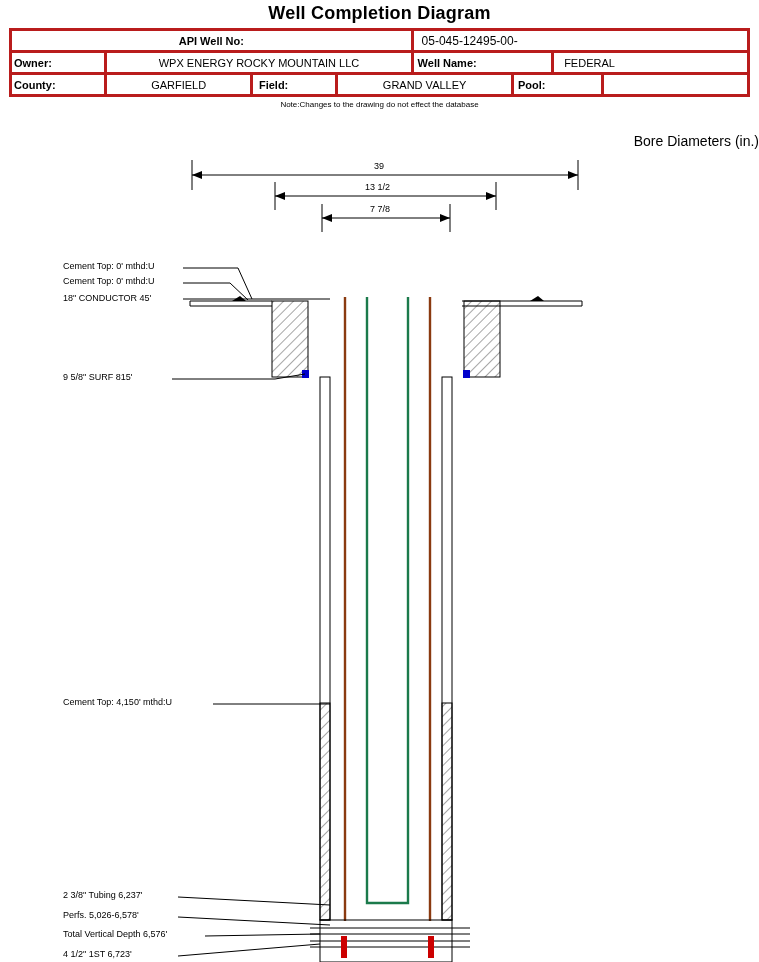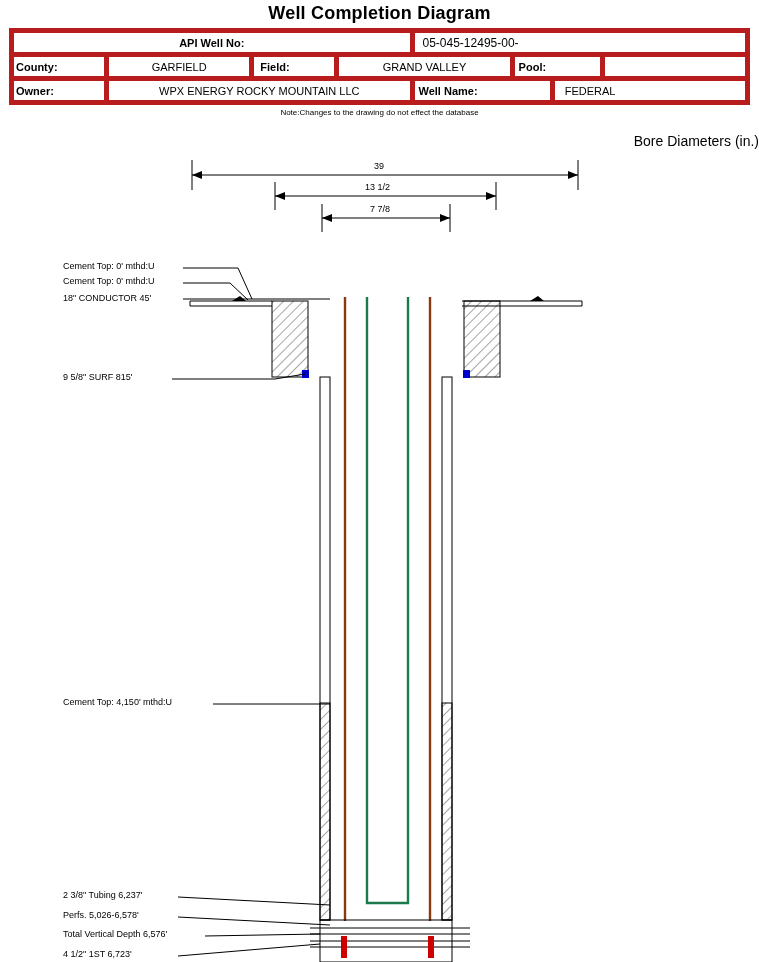--- a/index.html
+++ b/index.html
@@ -19,21 +19,21 @@
     letter-spacing:.2px;
   }
   
   table.hdr{
     border-collapse:collapse;
     margin:4px auto 0 auto;
     width:741px;
     table-layout:fixed;
   }
   table.hdr td{
-    border:5px solid #b91c1c;
+    border:3px solid #b91c1c;
     font-size:11px;
     padding:1px 2px;
     height:17px;
     vertical-align:middle;
     white-space:nowrap;
     overflow:hidden;
   }
   .b{font-weight:bold;font-size:12px;}
   .c{text-align:center;}
   .l{text-align:left;}
@@ -81,32 +81,32 @@
     <col style="width:40px">
       <col style="width:55px">
       <col style="width:50px">
   </colgroup>
   <tbody>
       <tr>
     <td colspan="5" class="c b">API Well No:</td>
     <td colspan="7" class="l" style="font-size:12px;padding-left:8px">05-045-12495-00-</td>
   </tr>
   <tr>
+    <td class="l b">Owner:</td>
+    <td colspan="4" class="c">WPX ENERGY ROCKY MOUNTAIN LLC</td>
+    <td colspan="3" class="l b" style="padding-left:4px">Well Name:</td>
+    <td colspan="4" class="l" style="padding-left:10px">FEDERAL</td>
+  </tr>
+  <tr>
     <td class="l b">County:</td>
     <td colspan="2" class="c">GARFIELD</td>
     <td class="l b" style="padding-left:6px">Field:</td>
     <td colspan="3" class="c">GRAND VALLEY</td>
     <td colspan="2" class="l b" style="padding-left:4px">Pool:</td>
     <td colspan="3" class="l"></td>
-  </tr>
-  <tr>
-    <td class="l b">Owner:</td>
-    <td colspan="4" class="c">WPX ENERGY ROCKY MOUNTAIN LLC</td>
-    <td colspan="3" class="l b" style="padding-left:4px">Well Name:</td>
-    <td colspan="4" class="l" style="padding-left:10px">FEDERAL</td>
   </tr>
 </tbody>
   </table>
 
 <div class="note">Note:Changes to the drawing do not effect the database</div>
 
 <div class="bore-title">Bore Diameters (in.)</div>
 
 <svg class="canvas" viewBox="0 0 759 962">
   <g stroke="#000" fill="none" stroke-width="1">

